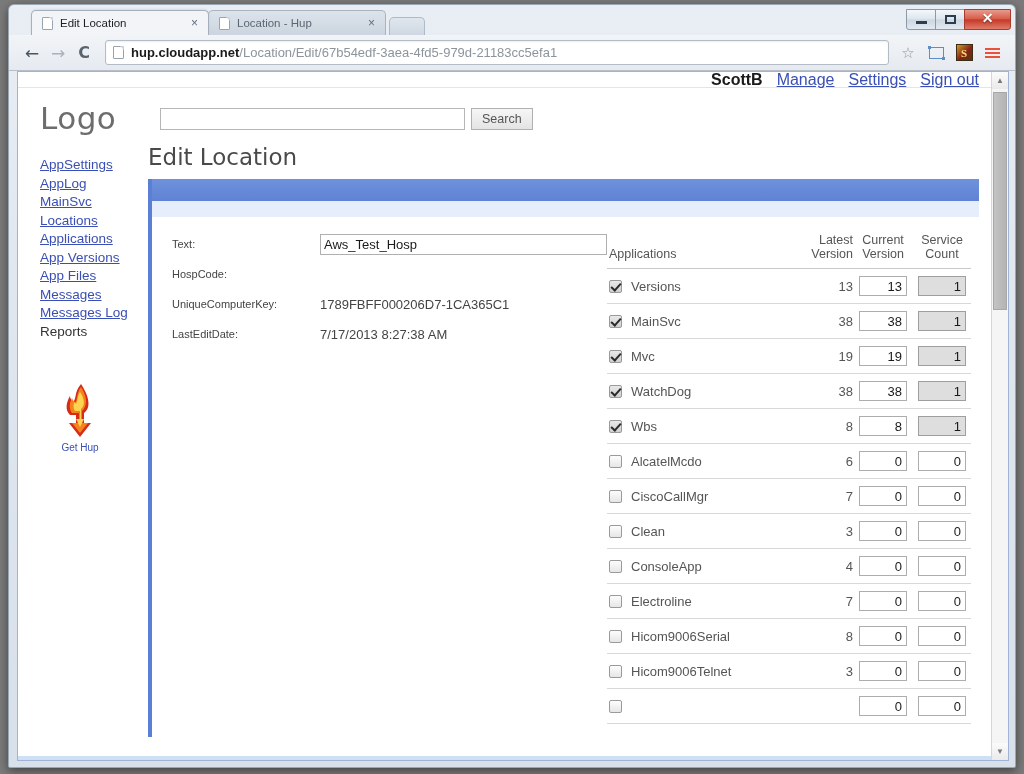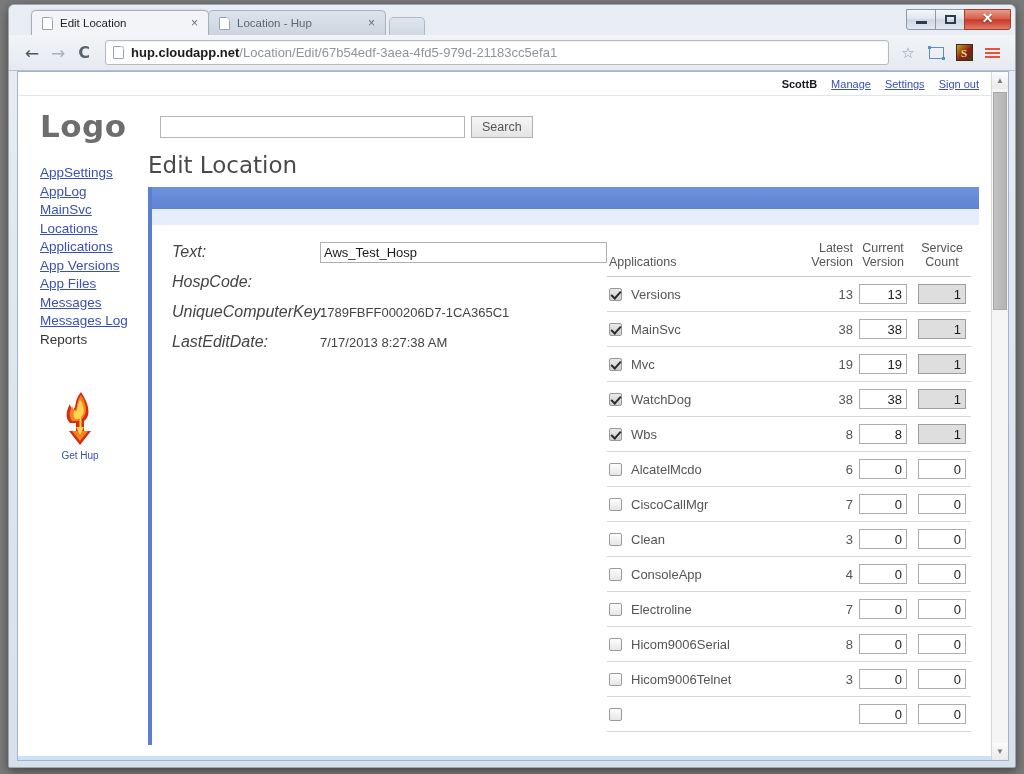--- a/index.html
+++ b/index.html
@@ -206,39 +206,39 @@
     position: absolute; inset: 0;
     right: 17px;
     background: #ffffff;
     overflow: hidden;
     font-size: 13px;
     color: #333;
   }
 
   
   .account-bar {
-    height: 24px;
+    height: 16px;
     display: flex; align-items: center; justify-content: flex-end;
     padding-right: 12px;
     gap: 14px;
-    font-size: 11px;
+    font-size: 16px;
     border-bottom: 1px solid #dfe6f2;
   }
   .account-user { font-weight: bold; color: #1a1a1a; }
   .account-link {
     color: #3a4fb5; text-decoration: underline; cursor: pointer;
   }
 
   .site-head {
     display: flex; align-items: flex-start;
     padding: 12px 0 0 22px;
   }
   .logo {
     font-size: 31px; color: #6d6d6d;
-    font-weight: bold; letter-spacing: 0.5px;
+    font-weight: normal; letter-spacing: 0.5px;
     width: 120px; flex: none;
     font-family: "DejaVu Sans", sans-serif;
   }
   .search-wrap { display: flex; align-items: center; margin-top: 8px; }
   .search-input {
     width: 305px; height: 22px;
     border: 1px solid #b6b6b6;
     background: #fff; outline: none;
     font-size: 13px; padding: 0 4px;
     font-family: "Liberation Sans", sans-serif;
@@ -309,21 +309,21 @@
 
   
   .form-col { width: 455px; flex: none; padding-left: 20px; }
   .form-row {
     display: flex; align-items: center;
     margin-bottom: 8px;
     min-height: 22px;
   }
   .form-label {
     width: 148px; flex: none;
-    font-size: 16px; color: #444; font-style: italic;
+    font-size: 11px; color: #444;
   }
   .form-input {
     width: 295px; height: 21px;
     border: 1px solid #b0b0b0;
     font-size: 13px; padding: 0 3px;
     color: #1a1a1a; outline: none;
     font-family: "Liberation Sans", sans-serif;
   }
   .form-static { font-size: 13px; color: #444; }
   .date-input {

